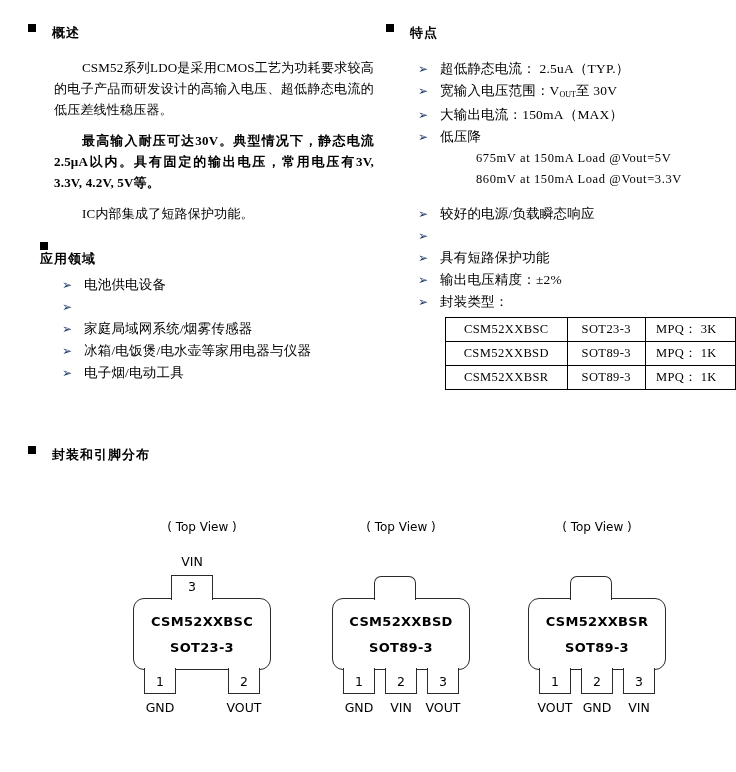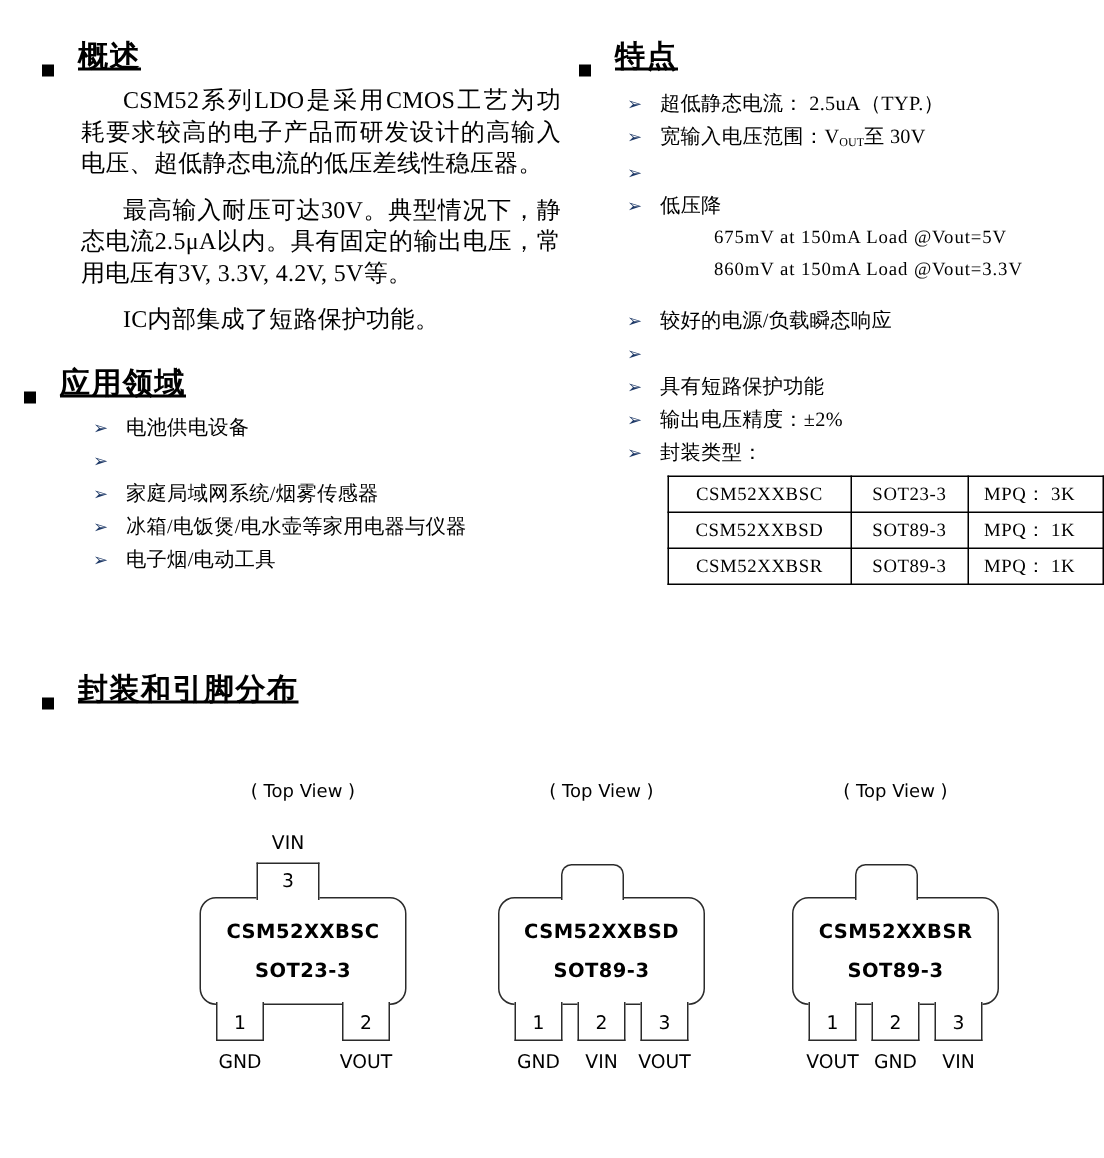--- a/index.html
+++ b/index.html
@@ -14,39 +14,38 @@
     font-family: "Liberation Serif", "DejaVu Serif", serif;
     color: #000000;
     overflow: hidden;
   }
 
   .abs { position: absolute; }
 
   
   .sec-head {
     display: flex;
-    align-items: flex-end;
+    align-items: flex-start;
     font-family: "DejaVu Sans", "Liberation Sans", sans-serif;
     font-weight: bold;
-    font-size: 20px;
+    font-size: 13px;
     letter-spacing: 1px;
-    text-decoration: underline;
   }
   .sq-bullet {
     width: 8px;
     height: 8px;
     background: #000;
     display: inline-block;
     margin-right: 16px;
     flex: 0 0 auto;
   }
 
   
   .para {
-    font-size: 16px;
+    font-size: 13px;
     line-height: 21px;
     text-indent: 28px;
     text-align: justify;
     font-family: "Liberation Serif", "DejaVu Serif", serif;
     letter-spacing: 0.2px;
   }
 
   
   .alist { list-style: none; margin: 0; padding: 0; }
   .aitem {
@@ -170,25 +169,25 @@
 </head>
 <body>
 
 <div class="abs sec-head" style="left:28px; top:24px;">
   <span class="sq-bullet"></span>
   <span>概述</span>
 </div>
 
 <div class="abs" style="left:54px; top:57px; width:320px;">
   <p class="para" style="margin:0 0 10px 0;">CSM52系列LDO是采用CMOS工艺为功耗要求较高的电子产品而研发设计的高输入电压、超低静态电流的低压差线性稳压器。</p>
-  <p class="para" style="margin:0 0 10px 0;">最高输入耐压可达30V。典型情况下，静态电流2.5μA以内。具有固定的输出电压，常用电压有3V, 3.3V, 4.2V, 5V等。</p>
+  <p class="para" style="margin:0 0 10px 0;font-weight:bold;">最高输入耐压可达30V。典型情况下，静态电流2.5μA以内。具有固定的输出电压，常用电压有3V, 3.3V, 4.2V, 5V等。</p>
   <p class="para" style="margin:0;">IC内部集成了短路保护功能。</p>
 </div>
 
-<div class="abs sec-head" style="left:16px; top:242px;">
+<div class="abs sec-head" style="left:40px; top:242px;flex-direction:column;">
   <span class="sq-bullet"></span>
   <span>应用领域</span>
 </div>
 
 <ul class="alist abs" style="left:62px; top:274px; width:330px;">
   <li class="aitem">
     <span class="arrow">➢</span>
     <span class="txt">电池供电设备</span>
   </li>
   <li class="aitem">
@@ -217,20 +216,21 @@
   <li class="aitem">
     <span class="arrow">➢</span>
     <span class="txt">超低静态电流： 2.5uA（TYP.）</span>
   </li>
   <li class="aitem">
     <span class="arrow">➢</span>
     <span class="txt"><span>宽输入电压范围：V</span><span class="sub">OUT</span><span>至 30V</span></span>
   </li>
   <li class="aitem">
     <span class="arrow">➢</span>
+    <span class="txt">大输出电流：150mA（MAX）</span>
   </li>
   <li class="aitem">
     <span class="arrow">➢</span>
     <span class="txt">低压降</span>
   </li>
 </ul>
 
 <div class="abs" style="left:418px; top:148px; width:310px;">
   <div class="dropline">675mV at 150mA  Load @Vout=5V</div>
   <div class="dropline">860mV at 150mA  Load @Vout=3.3V</div>

